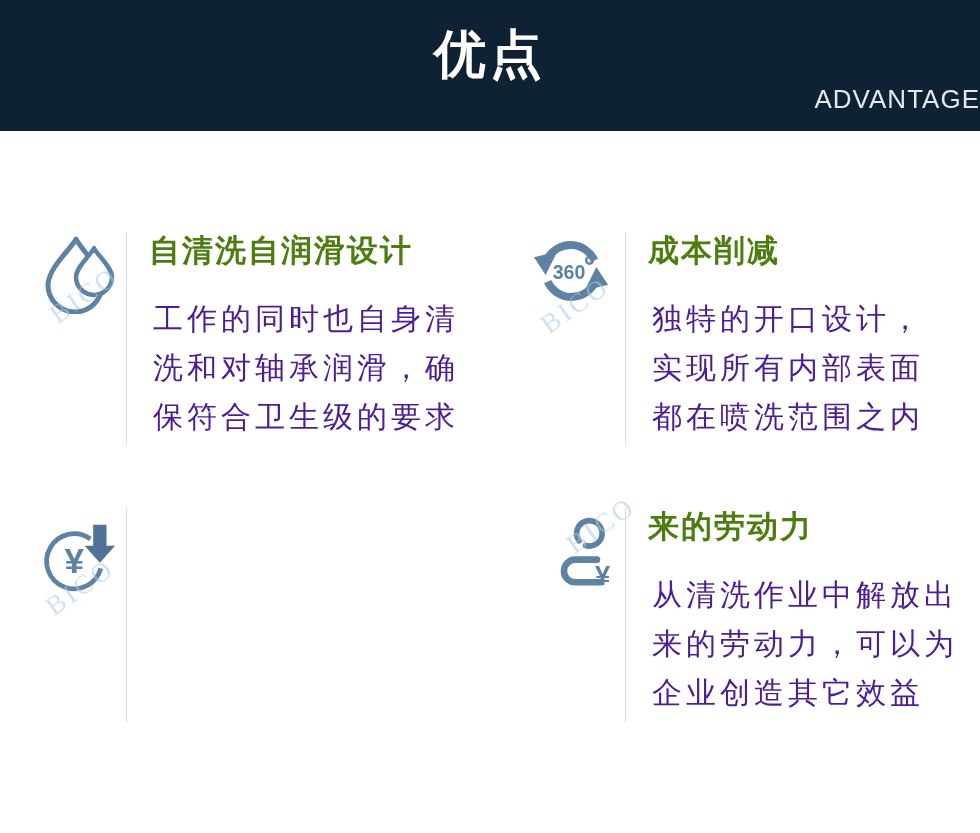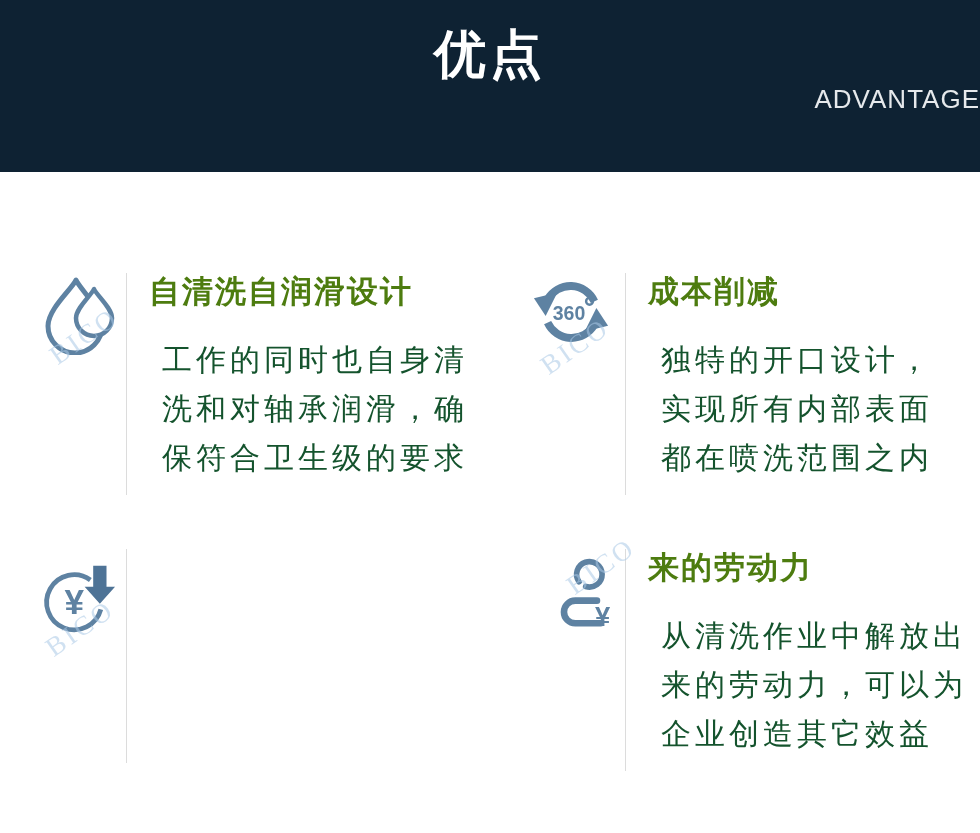--- a/index.html
+++ b/index.html
@@ -4,21 +4,21 @@
 <style>
   html, body {
     margin: 0; padding: 0;
     width: 980px; height: 833px;
     overflow: hidden;
     background: #ffffff;
     font-family: "Liberation Sans", sans-serif;
   }
   
   .header {
-    width: 100%; height: 172px;
+    width: 100%; height: 131px;
     background: #0e2233;
     text-align: center;
   }
   .header .title {
     margin: 0; padding-top: 26px;
     font-size: 52px; line-height: 56px;
     font-weight: bold; color: #ffffff;
     letter-spacing: 4px;
   }
   .header .subtitle {
@@ -40,23 +40,23 @@
   }
   .f1 .text-col, .f2 .text-col { min-height: 206px; }
   .f3 .text-col, .f4 .text-col { min-height: 214px; }
   .feature-title {
     margin: 0 0 24px;
     font-size: 31px; line-height: 38px;
     font-weight: bold; color: #4d7c0f;
     letter-spacing: 2px;
   }
   .feature-body {
-    margin: 13px;
+    margin: 4px;
     font-size: 30px; line-height: 49px;
-    color: #14532d; letter-spacing: 4px;
+    color: #4c1d95; letter-spacing: 4px;
     white-space: pre-line;
   }
   
   .icon-svg { display: block; }
   .f2 .icon-svg { margin-left: -5px; }
   .f3 .icon-svg { margin-top: 8px; margin-left: 2px; }
   .f4 .icon-svg { margin-top: 4px; margin-left: 10px; }
   .num360 {
     font-family: "Liberation Sans", sans-serif;
     font-weight: bold; font-size: 20px;

